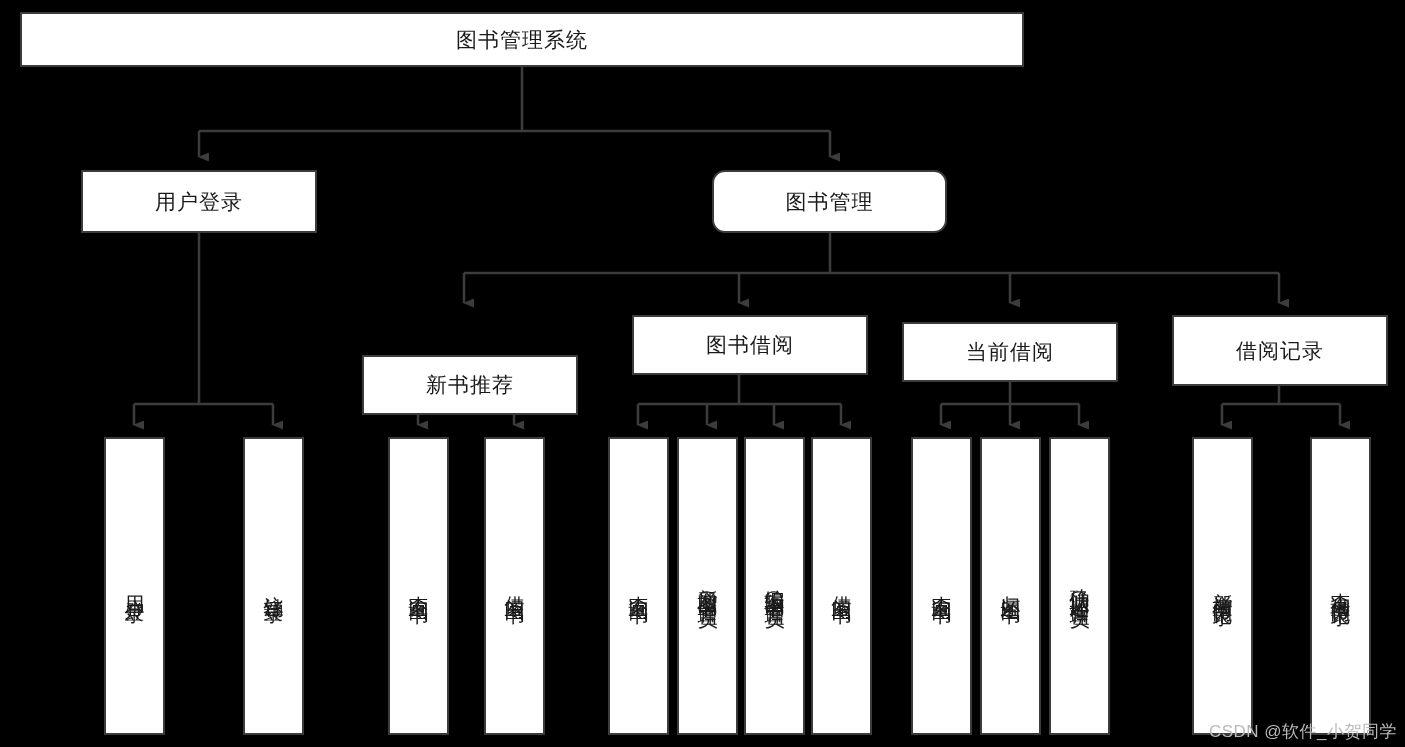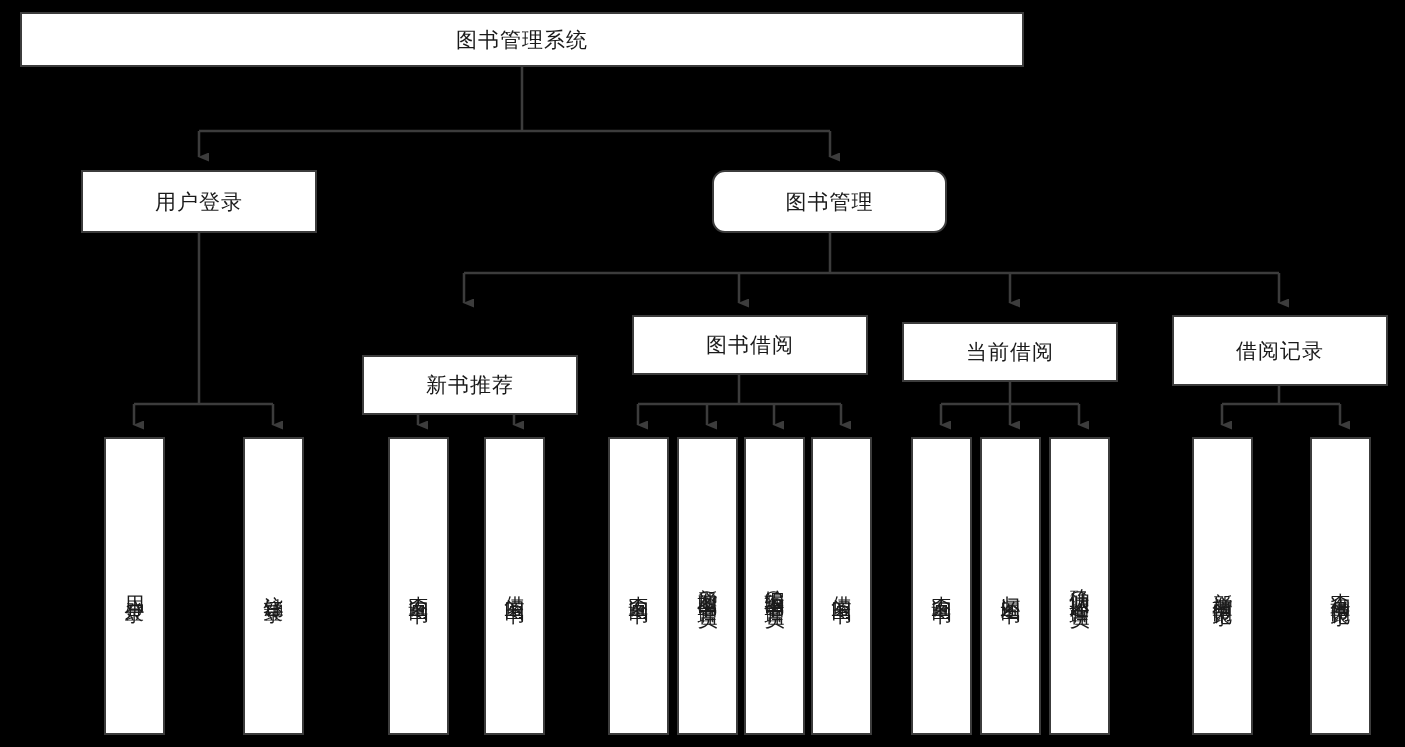--- a/index.html
+++ b/index.html
@@ -180,14 +180,15 @@
     <span>确认归还（管理员）</span>
   </div>
 
   <div class="node vert" style="left:1192px; top:437px; width:61px; height:298px;">
     <span>新增借阅记录</span>
   </div>
   <div class="node vert" style="left:1310px; top:437px; width:61px; height:298px;">
     <span>查询借阅记录</span>
   </div>
 
+  <div class="watermark">CSDN @软件_小贺同学</div>
 
 </div>
 
 </body></html>

